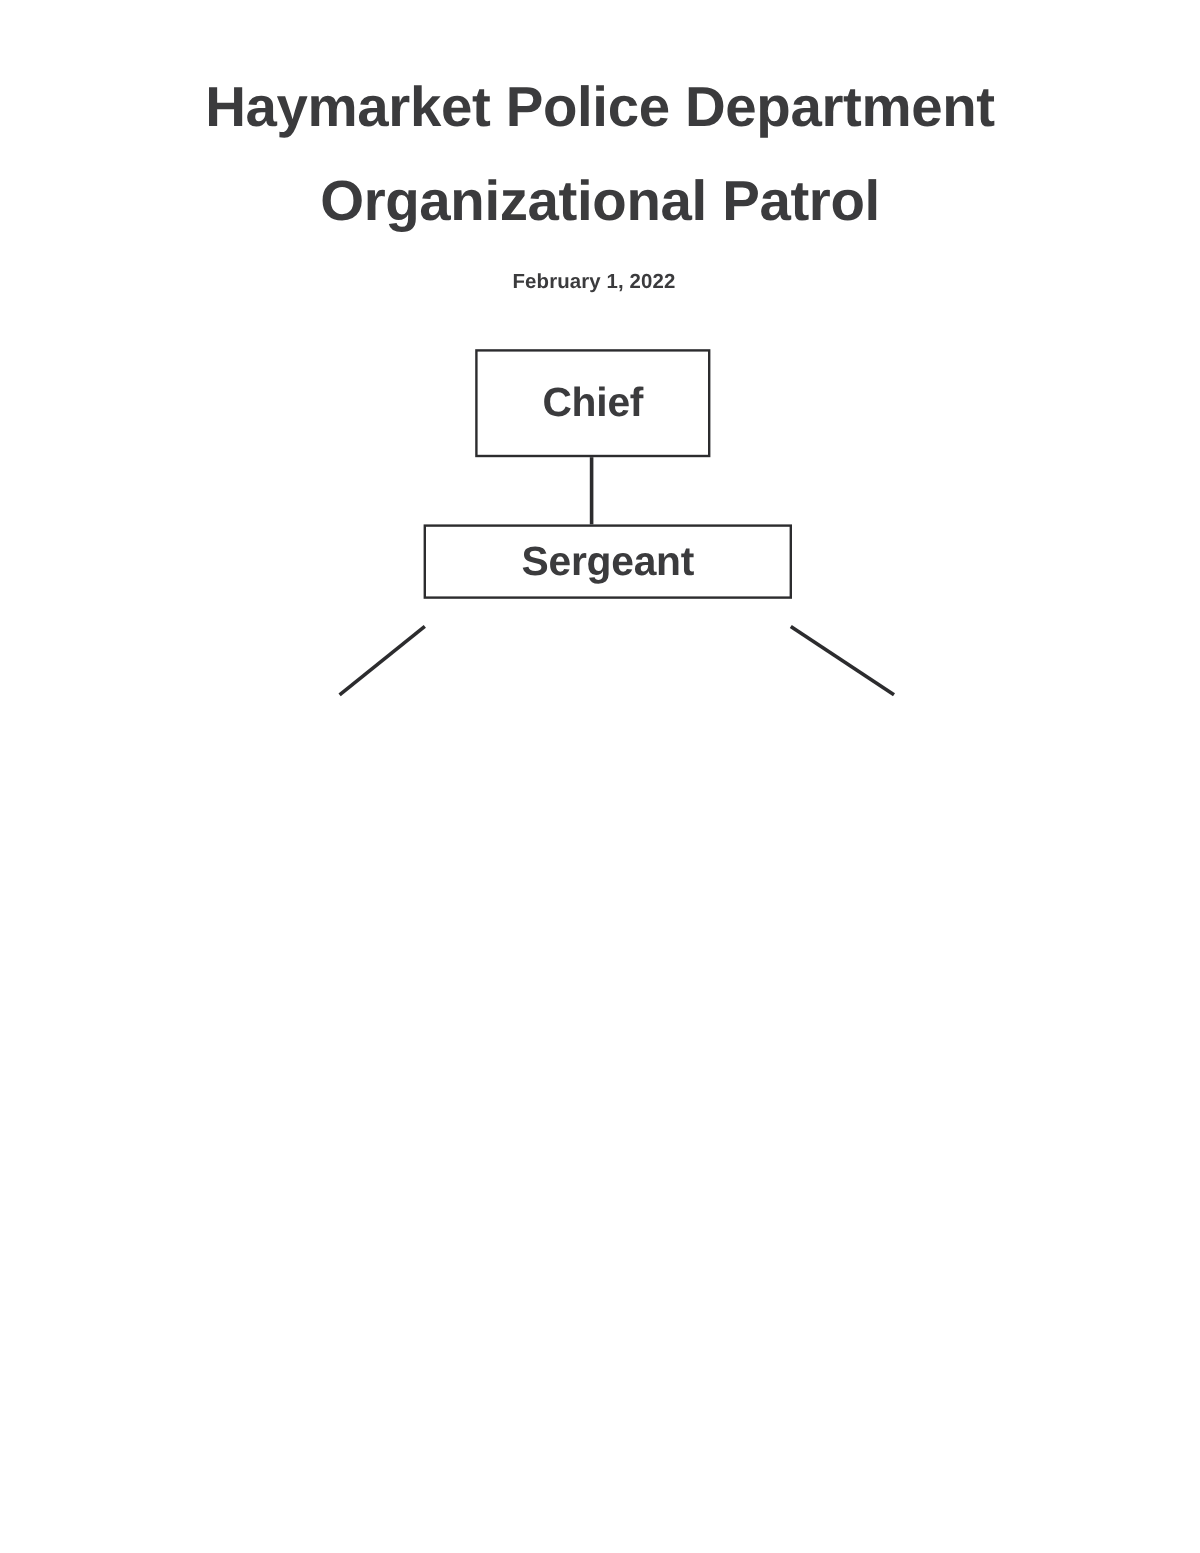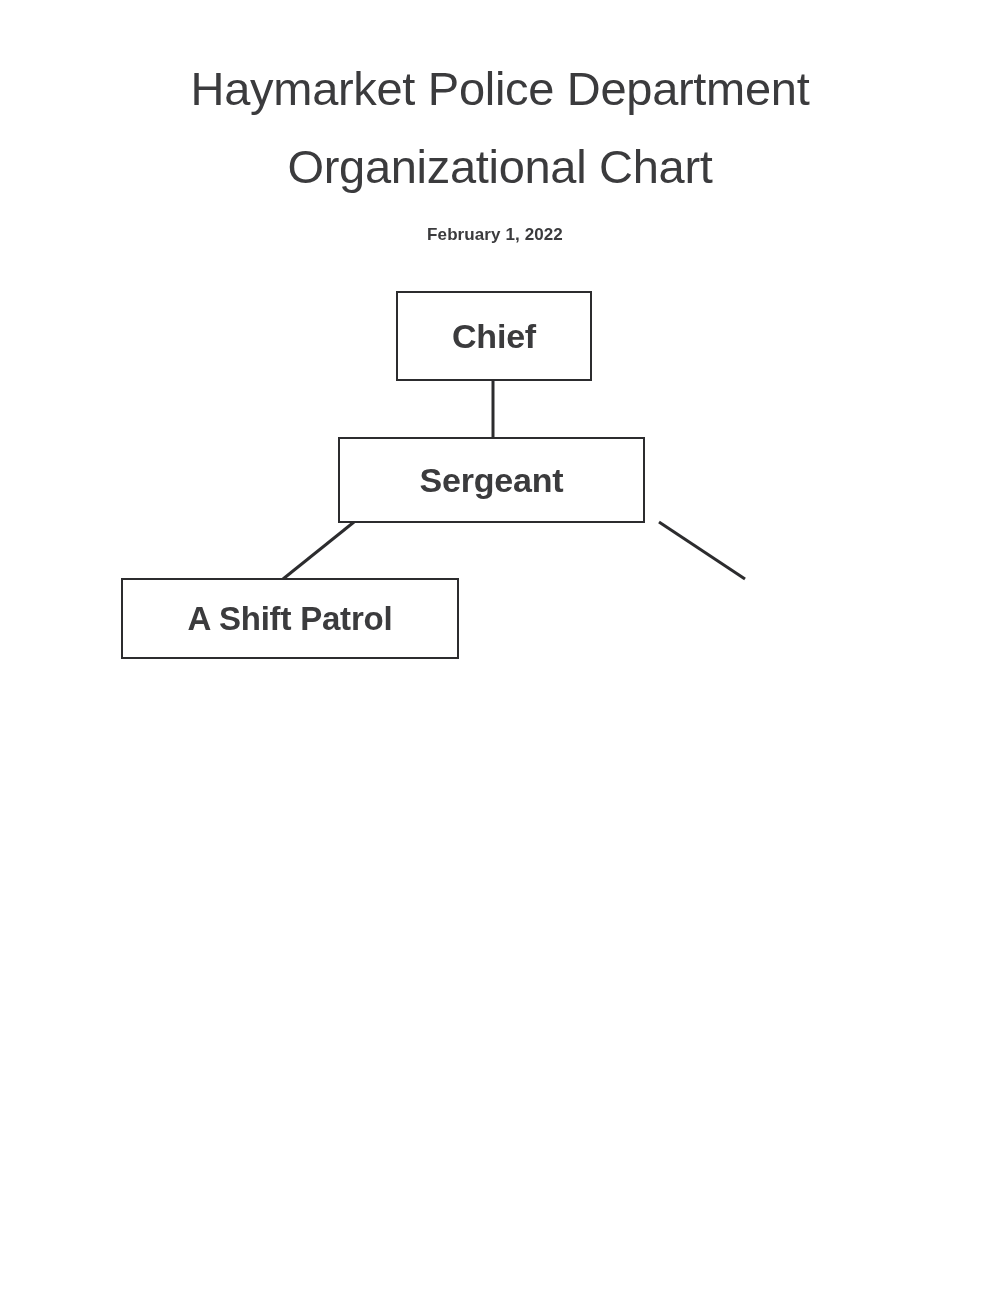--- a/index.html
+++ b/index.html
@@ -25,21 +25,21 @@
   .title-block {
     position: absolute;
     left: 0;
     top: 50px;
     width: 1000px;
     text-align: center;
   }
   .title-line {
     display: block;
     font-size: 47px;
-    font-weight: normal;
+    font-weight: bold;
     line-height: 78px;
     letter-spacing: -0.3px;
     color: #3b3b3d;
     white-space: nowrap;
   }
   .subtitle {
     position: absolute;
     left: 0;
     top: 225px;
     width: 990px;
@@ -78,37 +78,37 @@
   .node-label {
     font-size: 33px;
     font-weight: bold;
     color: #3b3b3d;
     letter-spacing: -0.2px;
     white-space: nowrap;
     line-height: 1;
   }
 
   .node-chief   { left: 396px; top: 291px; width: 196px; height: 90px; }
-  .node-sergeant{ left: 338px; top: 437px; width: 307px; height: 86px; }
+  .node-sergeant{ left: 353px; top: 437px; width: 307px; height: 62px; }
   .node-a-shift { left: 121px; top: 578px; width: 338px; height: 81px; }
   .node-b-shift { left: 574px; top: 578px; width: 338px; height: 83px; }
 
   .node-chief .node-label    { font-size: 34px; }
   .node-sergeant .node-label { font-size: 34px; }
   .node-a-shift .node-label  { font-size: 33px; }
   .node-b-shift .node-label  { font-size: 33px; }
 </style>
 </head>
 <body>
 
 <div id="page">
 
   <div class="title-block">
     <span class="title-line">Haymarket Police Department</span>
-    <span class="title-line">Organizational Chart</span>
+    <span class="title-line">Organizational Patrol</span>
   </div>
 
   <div class="subtitle">February 1, 2022</div>
 
   <div class="chart-area">
 
     <svg class="connector-layer" viewBox="0 0 1000 1294" width="1000" height="1294">
 
       <line x1="493" y1="380" x2="493" y2="438" stroke="#2c2c2e" stroke-width="3"></line>
 
@@ -118,19 +118,16 @@
     </svg>
 
     <div class="node node-chief">
       <span class="node-label">Chief</span>
     </div>
 
     <div class="node node-sergeant">
       <span class="node-label">Sergeant</span>
     </div>
 
-    <div class="node node-a-shift">
-      <span class="node-label">A Shift Patrol</span>
-    </div>
 
 
   </div>
 </div>
 
 </body></html>

